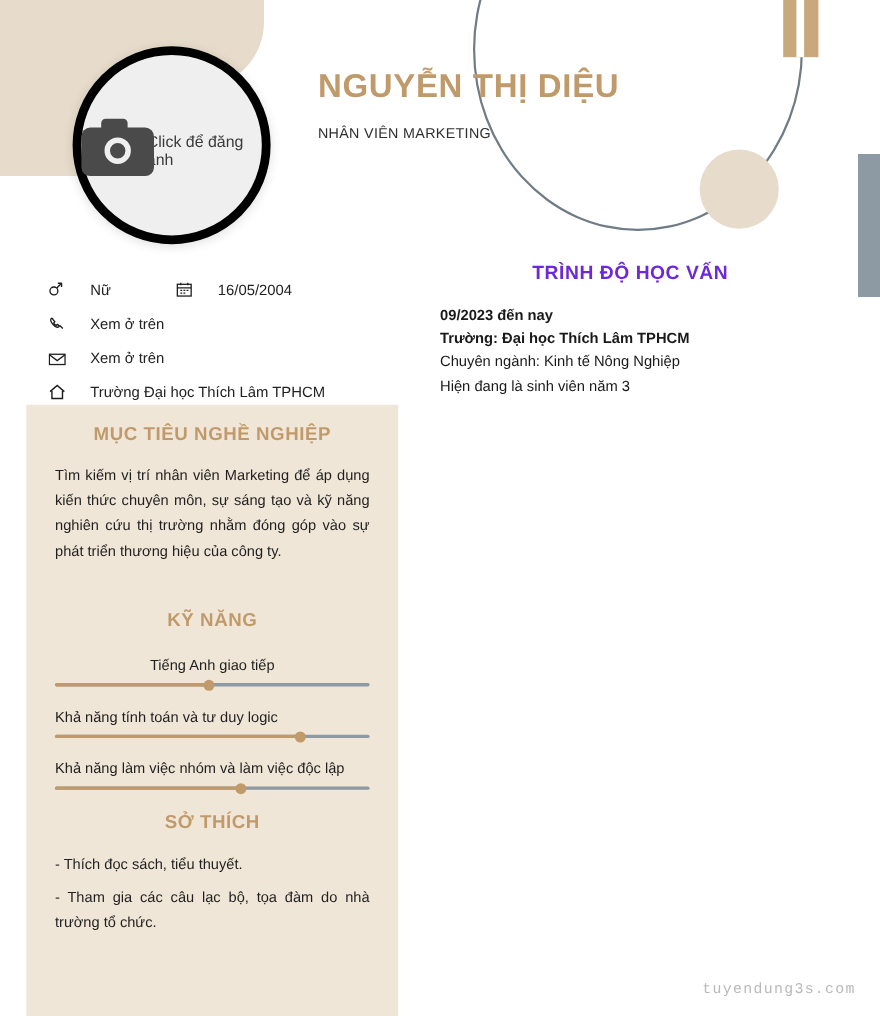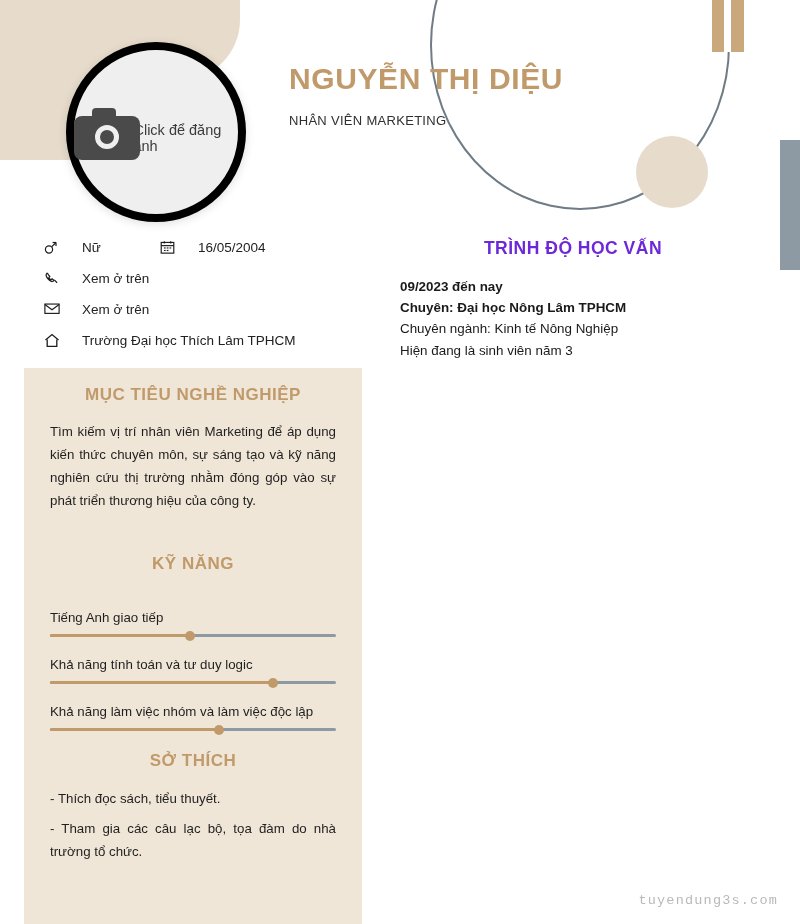--- a/index.html
+++ b/index.html
@@ -121,21 +121,21 @@
   }
 
   
   .contact {
     position: absolute;
     left: 44px; top: 240px;
     width: 340px;
   }
   .contact-row {
     display: flex;
-    align-items: flex-start;
+    align-items: flex-end;
     height: 31px;
     font-size: 13.5px;
     color: #222;
   }
   .contact-icon {
     width: 26px;
     display: flex;
     align-items: center;
     justify-content: flex-start;
     color: #1d1d1d;
@@ -192,21 +192,21 @@
     border-radius: 2px;
   }
   .skill-knob {
     position: absolute;
     top: -3.5px;
     width: 10px; height: 10px;
     border-radius: 50%;
     background: #c09a6b;
     transform: translateX(-5px);
   }
-  .skill-first { margin-top: 36px; }
+  .skill-first { margin-top: 23px; text-align: center; }
   .hobby-h { margin-top: 19px; }
   .hobby-body {
     margin: 16px 26px 0 26px;
     font-size: 13.3px;
     line-height: 1.75;
     color: #1f1f1f;
     text-align: justify;
   }
 
   
@@ -358,19 +358,19 @@
     </div>
 
     <div class="panel-h hobby-h">SỞ THÍCH</div>
     <div class="hobby-body">- Thích đọc sách, tiểu thuyết.</div>
     <div class="hobby-body" style="margin-top:6px">- Tham gia các câu lạc bộ, tọa đàm do nhà trường tổ chức.</div>
   </div>
 
   <div class="edu-h">TRÌNH ĐỘ HỌC VẤN</div>
   <div class="edu-block">
     <div class="edu-line b">09/2023 đến nay</div>
-    <div class="edu-line b">Chuyên: Đại học Nông Lâm TPHCM</div>
+    <div class="edu-line b">Trường: Đại học Thích Lâm TPHCM</div>
     <div class="edu-line">Chuyên ngành: Kinh tế Nông Nghiệp</div>
     <div class="edu-line">Hiện đang là sinh viên năm 3</div>
   </div>
 
   <div class="watermark">tuyendung3s.com</div>
 </div>
 
 </body></html>

